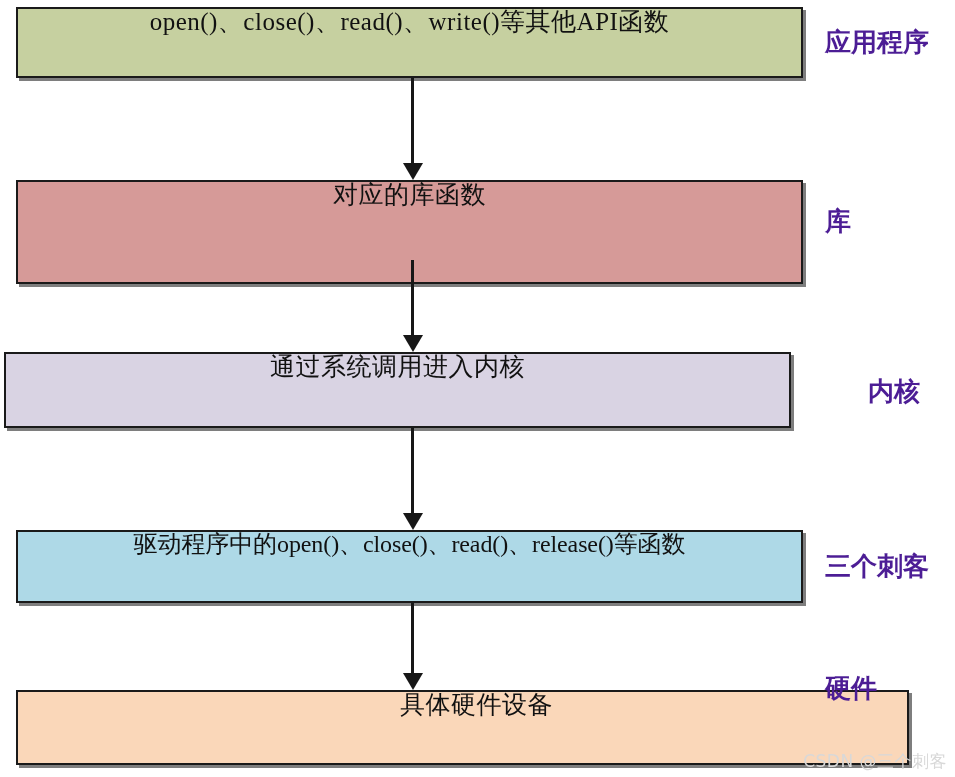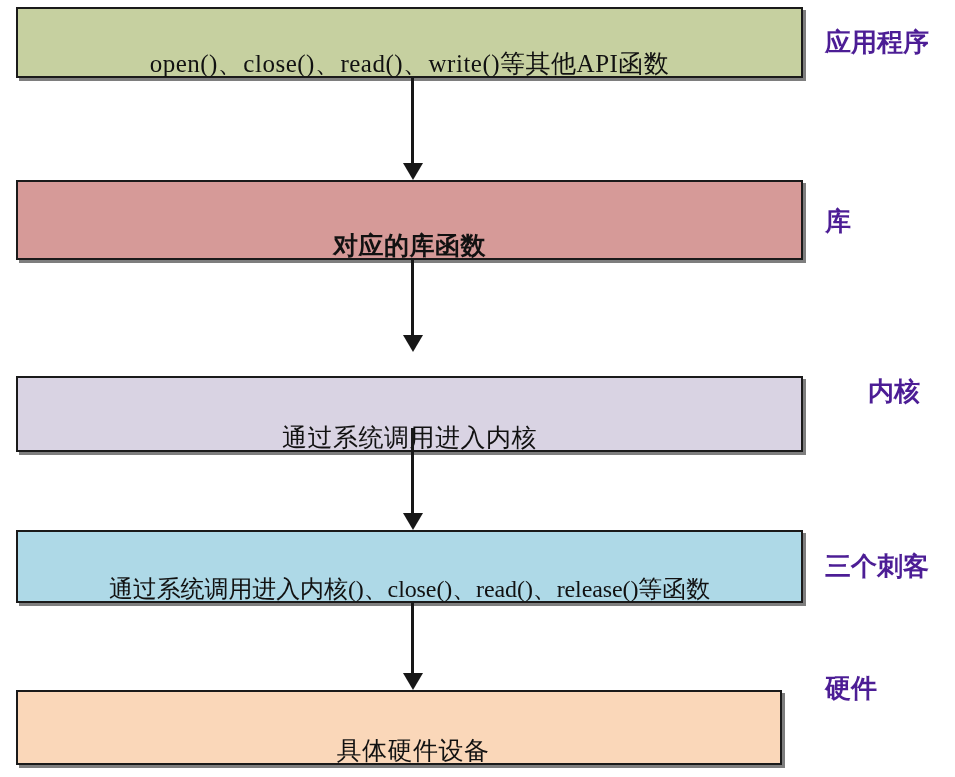--- a/index.html
+++ b/index.html
@@ -22,21 +22,21 @@
     width: 955px;
     height: 777px;
   }
 
   .layer-box {
     position: absolute;
     box-sizing: border-box;
     border: 2px solid #8b5cf6;
     box-shadow: 3px 3px 0 rgba(20,20,20,0.55);
     display: flex;
-    align-items: flex-end;
+    align-items: flex-start;
     justify-content: center;
   }
 
   .layer-box-text {
     font-family: "Liberation Serif", "DejaVu Serif", serif;
     font-size: 25px;
     color: #111111;
     letter-spacing: 0.5px;
     white-space: nowrap;
     line-height: 1;
@@ -99,49 +99,50 @@
   <div class="layer-box" id="box-application" style="left: 16px; top: 7px; width: 787px; height: 71px; background: rgb(198, 208, 160); border-color: rgb(26, 26, 26);">
     <span class="layer-box-text">open()、close()、read()、write()等其他API函数</span>
   </div>
   <div class="side-label" style="left:825px; top:29px;">应用程序</div>
 
   <div class="connector" style="left:411px; top:78px; width:3px; height:102px;">
     <div class="connector-stem" style="height:86px;"></div>
     <div class="connector-head" style="top:85px;"></div>
   </div>
 
-  <div class="layer-box" id="box-library" style="left: 16px; top: 180px; width: 787px; height: 80px; background: rgb(214, 154, 152); border-color: rgb(26, 26, 26); font-weight: bold;">
+  <div class="layer-box" id="box-library" style="left: 16px; top: 180px; width: 787px; height: 104px; background: rgb(214, 154, 152); border-color: rgb(26, 26, 26);">
     <span class="layer-box-text">对应的库函数</span>
   </div>
   <div class="side-label" style="left:825px; top:208px;">库</div>
 
   <div class="connector" style="left:411px; top:260px; width:3px; height:92px;">
     <div class="connector-stem" style="height:76px;"></div>
     <div class="connector-head" style="top:75px;"></div>
   </div>
 
-  <div class="layer-box" id="box-kernel" style="left: 16px; top: 352px; width: 787px; height: 76px; background: rgb(217, 211, 227); border-color: rgb(26, 26, 26); margin-top: 24px;">
+  <div class="layer-box" id="box-kernel" style="left: 4px; top: 352px; width: 787px; height: 76px; background: rgb(217, 211, 227); border-color: rgb(26, 26, 26);">
     <span class="layer-box-text">通过系统调用进入内核</span>
   </div>
   <div class="side-label" style="left:868px; top:378px;">内核</div>
 
   <div class="connector" style="left:411px; top:428px; width:3px; height:102px;">
     <div class="connector-stem" style="height:86px;"></div>
     <div class="connector-head" style="top:85px;"></div>
   </div>
 
   <div class="layer-box" id="box-driver" style="left: 16px; top: 530px; width: 787px; height: 73px; background: rgb(174, 217, 231); border-color: rgb(26, 26, 26);">
-    <span class="layer-box-text compact">通过系统调用进入内核()、close()、read()、release()等函数</span>
+    <span class="layer-box-text compact">驱动程序中的open()、close()、read()、release()等函数</span>
   </div>
   <div class="side-label" style="left:825px; top:553px;">三个刺客</div>
 
   <div class="connector" style="left:411px; top:603px; width:3px; height:87px;">
     <div class="connector-stem" style="height:71px;"></div>
     <div class="connector-head" style="top:70px;"></div>
   </div>
 
-  <div class="layer-box" id="box-hardware" style="left: 16px; top: 690px; width: 766px; height: 75px; background: rgb(250, 215, 185); border-color: rgb(26, 26, 26); padding-left: 28px;">
+  <div class="layer-box" id="box-hardware" style="left: 16px; top: 690px; width: 893px; height: 75px; background: rgb(250, 215, 185); border-color: rgb(26, 26, 26); padding-left: 28px;">
     <span class="layer-box-text">具体硬件设备</span>
   </div>
   <div class="side-label" style="left:825px; top:675px;">硬件</div>
 
+  <div id="watermark">CSDN @三个刺客</div>
 
 </div>
 
 </body></html>

